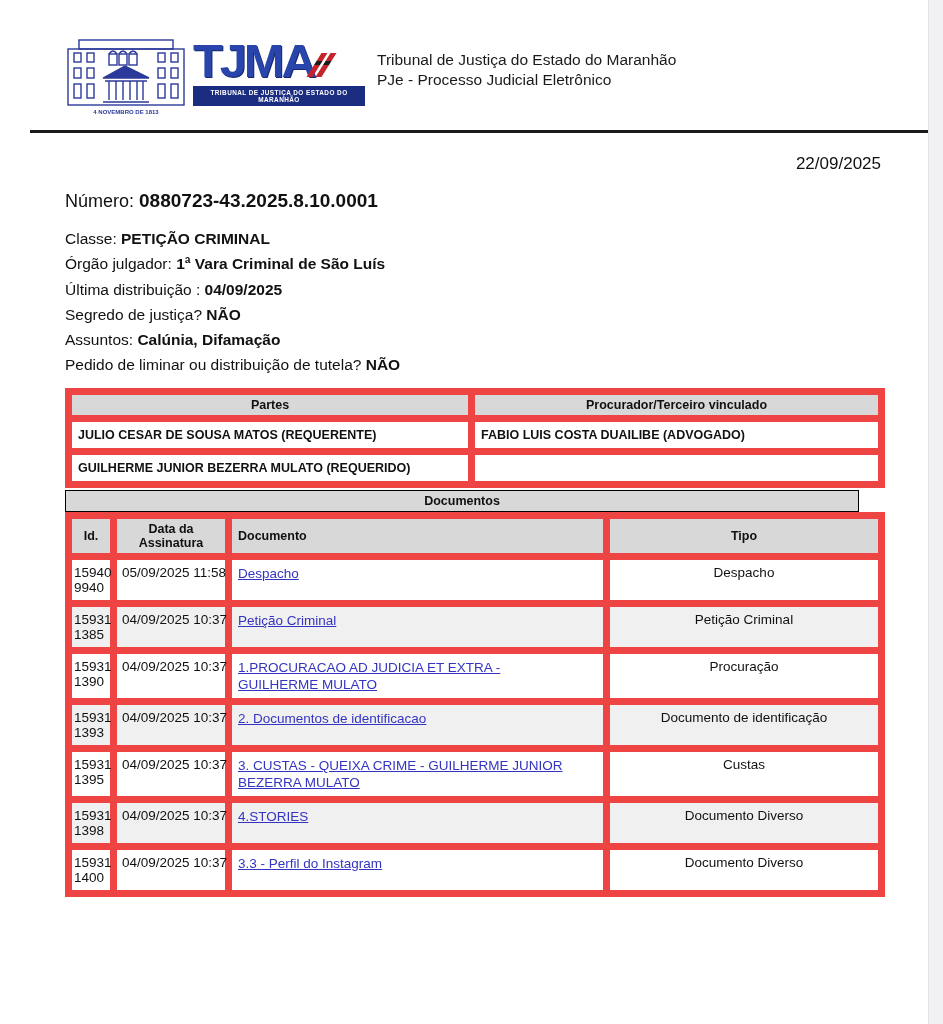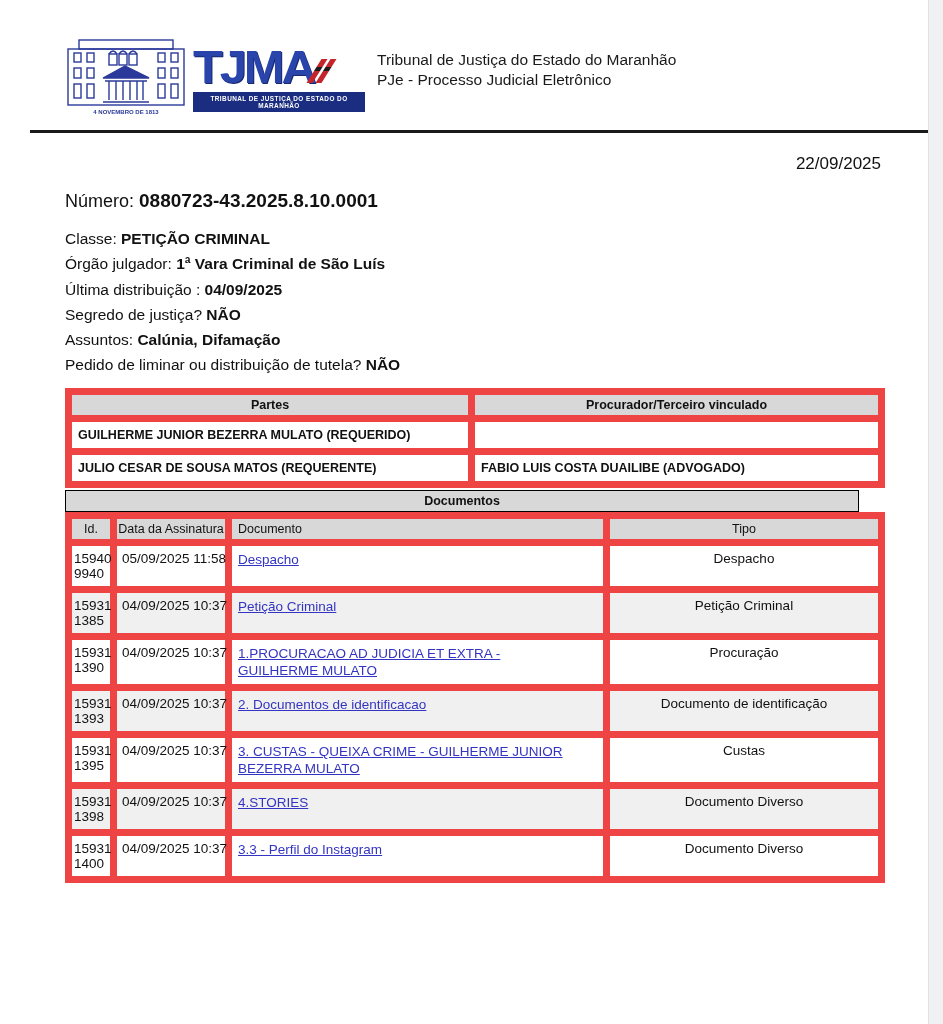--- a/index.html
+++ b/index.html
@@ -5,21 +5,21 @@
   * { margin:0; padding:0; box-sizing:border-box; }
   html,body { width:943px; height:1024px; background:#ffffff; overflow:hidden;
               font-family:"Liberation Sans", sans-serif; color:#111; }
   .page { position:relative; width:943px; height:1024px; background:#fff; }
   .edge-strip { position:absolute; top:0; right:0; width:15px; height:100%;
                 background:#f1f1f3; border-left:1px solid #e2e2e6; }
 
   
   .hdr { display:flex; align-items:flex-start; padding:38px 62px 0 65px; }
   .bldg { width:122px; height:84px; flex:0 0 auto; }
-  .tjma-wrap { margin-left:6px; margin-top:6px; width:172px; flex:0 0 auto; }
+  .tjma-wrap { margin-left:6px; width:172px; flex:0 0 auto; }
   .tjma-word { font-size:47px; font-weight:bold; color:#2945ac; letter-spacing:-3px;
                line-height:0.98; text-shadow:1px 1px 0 #17286f; display:inline-block;
                transform:scaleX(1.04); transform-origin:left; }
   .tjma-red { display:inline-block; vertical-align:baseline; margin-left:2px; }
   .tjma-red i { display:inline-block; width:6px; height:24px; margin-left:3px;
                 transform:skewX(-32deg);
                 background:repeating-linear-gradient(180deg,#c4242b 0 8px,#1b1b1b 8px 12px,#c4242b 12px 24px); }
   .tjma-bar { margin-top:2px; background:#1b2d80; color:#fff; font-weight:bold;
               font-size:6.4px; letter-spacing:0.45px; text-align:center;
               padding:3px 2px; width:172px; }
@@ -45,21 +45,21 @@
                 vertical-align:middle; }
   .parties { margin-top:10px; }
   .parties col.c1 { width:403px; } .parties col.c2 { width:410px; }
 
   .docs-caption { margin:2px 0 0 65px; width:794px; border:1px solid #000;
                   background:#d8d8d8; text-align:center; font-weight:bold;
                   font-size:12.5px; padding:3px 0; }
   .docs { margin-top:0; }
   .docs col.c-id { width:45px; } .docs col.c-date { width:115px; }
   .docs col.c-doc { width:378px; } .docs col.c-tipo { width:275px; }
-  .docs th { background:#d8d8d8; font-size:12.5px; font-weight:normal; padding:3px 0;
+  .docs th { background:#d8d8d8; font-size:12.5px; font-weight:bold; padding:3px 0;
              vertical-align:middle; }
   .docs th.h-id, .docs th.h-date, .docs th.h-tipo { text-align:center; }
   .docs th.h-doc { text-align:left; padding-left:6px; }
   .docs td { font-size:13.5px; vertical-align:top; padding:5px 4px; }
   .docs td.c-id { padding-left:2px; padding-right:2px; line-height:15px; }
   .docs td.c-date { white-space:nowrap; padding-left:5px; }
   .docs td.c-doc { padding:5px 34px 5px 6px; line-height:17px; }
   .docs td.c-tipo { text-align:center; }
   .docs tr.alt td { background:#f0f0f0; }
   .doclink { color:#3434c2; text-decoration:underline; cursor:pointer; }
@@ -132,26 +132,26 @@
         <col class="c2">
       </colgroup>
     <thead>
       <tr>
         <th>Partes</th>
         <th>Procurador/Terceiro vinculado</th>
       </tr>
     </thead>
     <tbody>
         <tr>
+          <td>JULIO CESAR DE SOUSA MATOS (REQUERENTE)</td>
+          <td>FABIO LUIS COSTA DUAILIBE (ADVOGADO)</td>
+        </tr>
+        <tr>
           <td>GUILHERME JUNIOR BEZERRA MULATO (REQUERIDO)</td>
           <td></td>
-        </tr>
-        <tr>
-          <td>JULIO CESAR DE SOUSA MATOS (REQUERENTE)</td>
-          <td>FABIO LUIS COSTA DUAILIBE (ADVOGADO)</td>
         </tr>
       </tbody>
   </table>
 
   <div class="docs-caption">Documentos</div>
   <table class="docs">
     <colgroup>
         <col class="c-id">
         <col class="c-date">
         <col class="c-doc">

